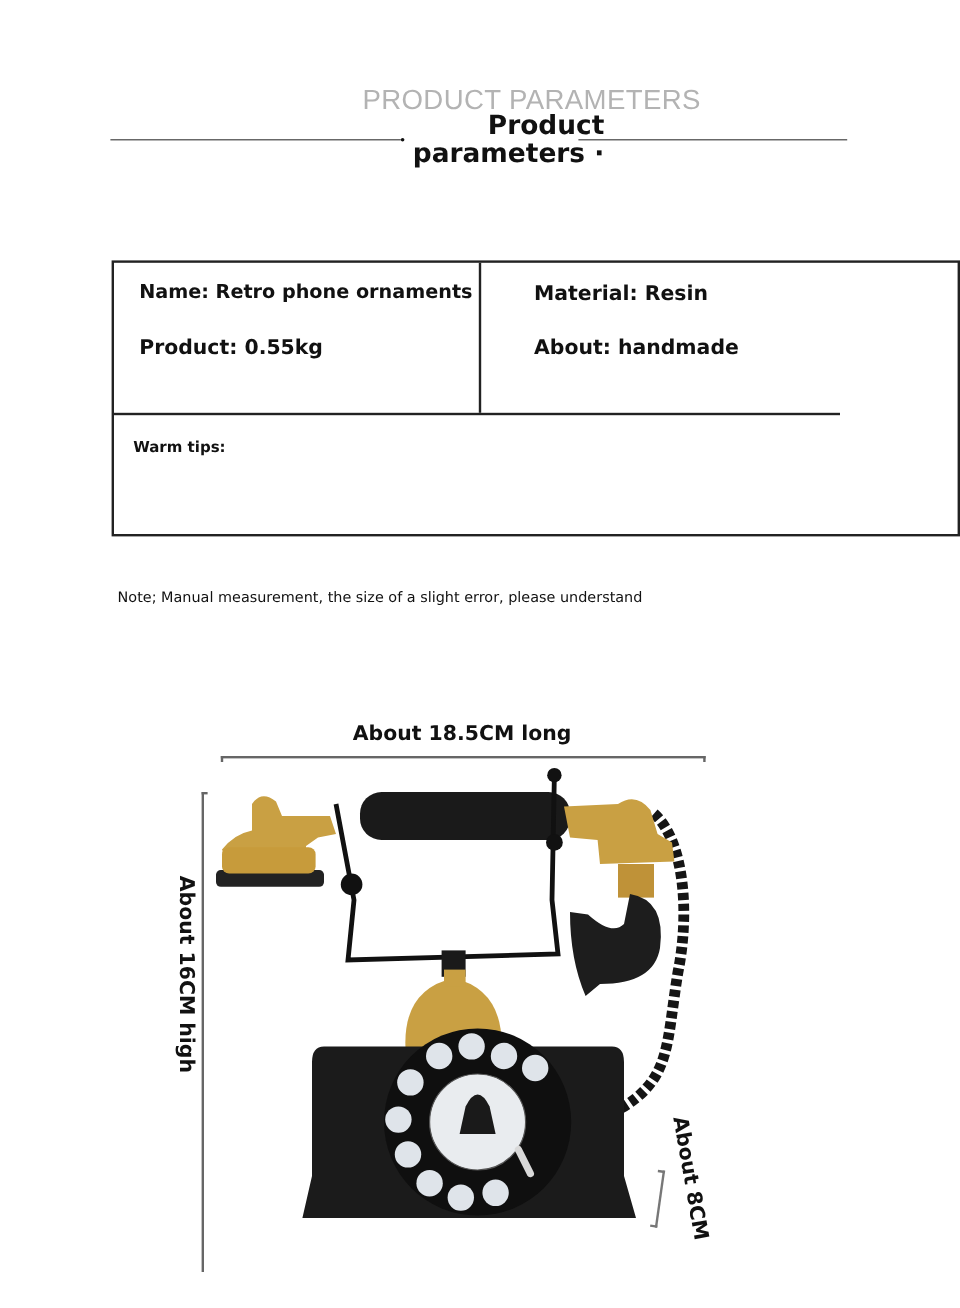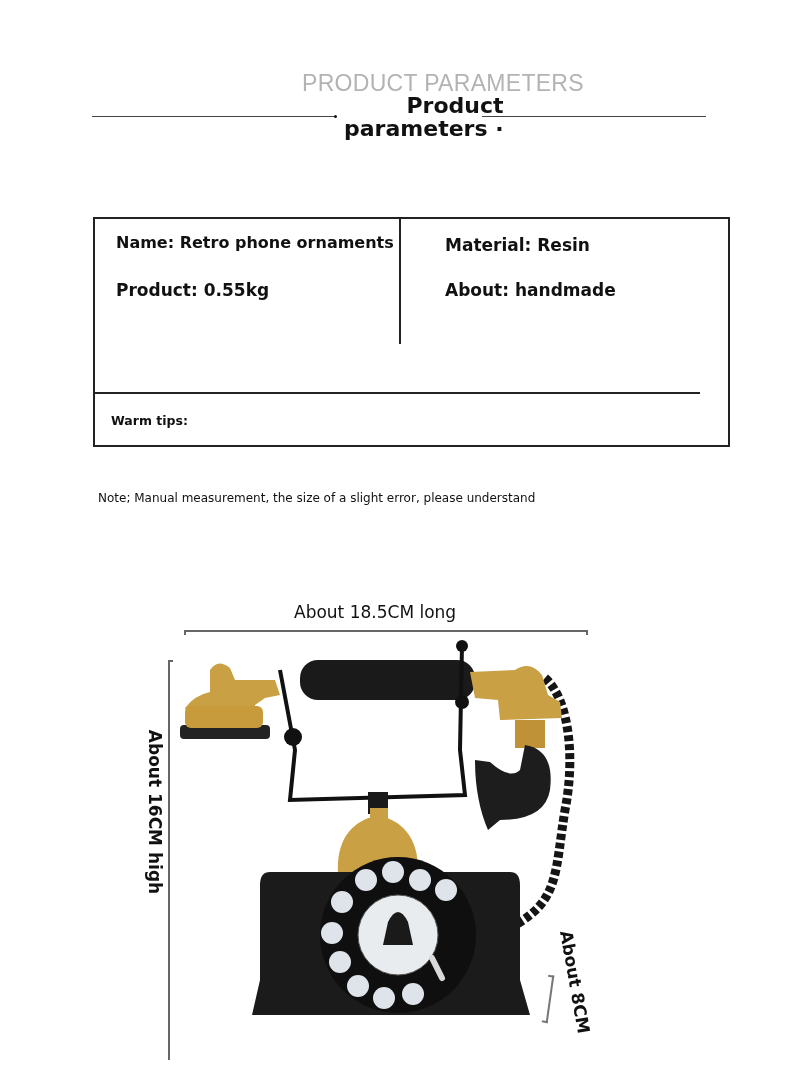--- a/index.html
+++ b/index.html
@@ -9,35 +9,35 @@
   .hdr-ghost { position: absolute; top: 70px; left: 0; width: 800px; text-align: center;
                font-family: "Liberation Sans", sans-serif; font-size: 23px; color: #b3b3b3;
                letter-spacing: 0.3px; padding-left: 43px; }
   .hdr-line { position: absolute; top: 116px; height: 1px; background: #444; }
   .hdr-line.l { left: 92px; width: 242px; }
   .hdr-line.r { left: 482px; width: 224px; }
   .hdr-dot { position: absolute; width: 3px; height: 3px; border-radius: 50%; background: #111; }
   .hdr-title { position: absolute; top: 94px; left: 344px; font-weight: bold; font-size: 22px;
                line-height: 23px; color: #111; text-align: right; }
 
-  .param-table { position: absolute; left: 93px; top: 217px; width: 637px; height: 230px;
+  .param-table { position: absolute; left: 93px; top: 217px; width: 707px; height: 230px;
                  border: 2px solid #222; box-sizing: border-box; }
   .cell-top { position: absolute; top: 0; height: 125px; box-sizing: border-box; }
   .cell-left { left: 0; width: 306px; border-right: 2px solid #222; }
   .cell-right { left: 306px; width: 301px; }
   .cell-bottom { position: absolute; left: 0; top: 125px; width: 605px; height: 101px;
-                 border-top: 2px solid #222; box-sizing: border-box; margin-top: 48px; }
+                 border-top: 2px solid #222; box-sizing: border-box; }
   .p-text { position: absolute; font-weight: bold; font-size: 17px; color: #111; white-space: nowrap; }
   .tips-title { position: absolute; left: 16px; top: 19px; font-weight: bold; font-size: 12.5px; }
   .tips-body { position: absolute; left: 16px; top: 34px; width: 585px; font-weight: bold;
                font-size: 12.5px; line-height: 16px; }
 
   .note { position: absolute; left: 98px; top: 491px; font-weight: normal; font-size: 12px; color: #111; }
 
-  .dim-long { position: absolute; top: 602px; left: 294px; font-weight: normal; font-size: 17px; }
+  .dim-long { position: absolute; top: 602px; left: 294px; font-weight: bold; font-size: 17px; }
   .dim-bracket-h { position: absolute; left: 184px; top: 630px; width: 404px; height: 5px;
                    border: 2px solid #666; border-bottom: none; box-sizing: border-box; }
   .dim-bracket-v { position: absolute; left: 168px; top: 660px; width: 5px; height: 400px;
                    border-left: 2px solid #666; border-top: 2px solid #666; box-sizing: border-box; }
   .dim-high { position: absolute; left: 155px; top: 812px; transform: translate(-50%,-50%) rotate(90deg);
               font-weight: bold; font-size: 17px; white-space: nowrap; }
   .dim-deep { position: absolute; left: 575px; top: 982px; transform: translate(-50%,-50%) rotate(80deg);
               font-weight: bold; font-size: 17px; white-space: nowrap; }
   .dim-bracket-d { position: absolute; left: 545px; top: 975px; width: 6px; height: 48px;
                    border: 2px solid #777; border-left: none; box-sizing: border-box; transform: rotate(8deg); }

